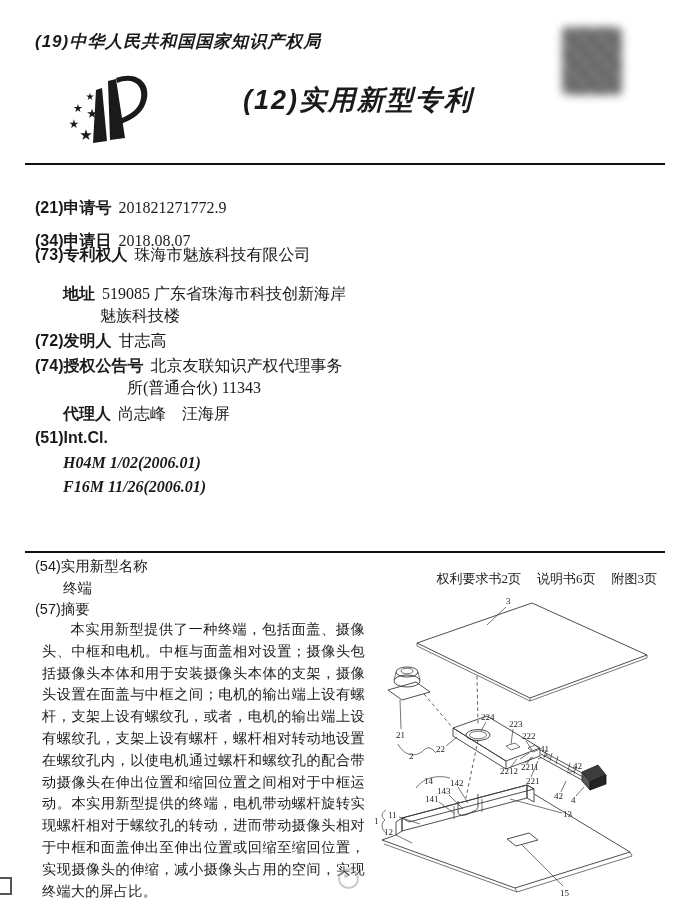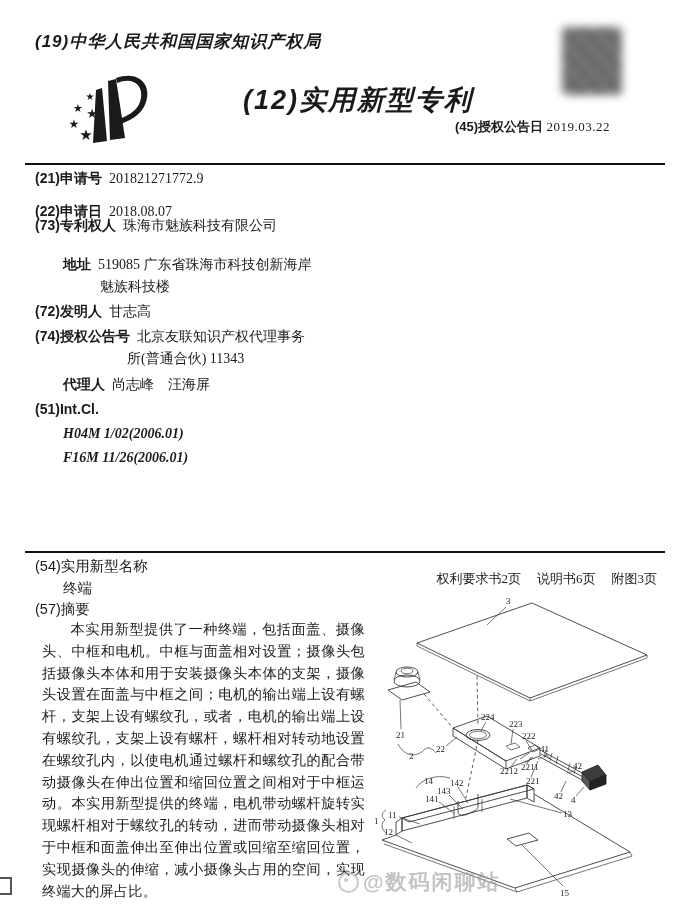--- a/index.html
+++ b/index.html
@@ -13,21 +13,21 @@
   .b{font-weight:700;}
   
   .office-line{left:35px;top:30px;font-size:17px;letter-spacing:1px;}
   .doc-type{left:243px;top:82px;font-size:27px;letter-spacing:2px;}
   .pub-block{left:455px;top:115px;font-size:13px;line-height:23px;white-space:nowrap;}
   .pub-block .lbl{font-weight:700;font-family:"Liberation Sans","DejaVu Sans",sans-serif;}
   .pub-block .val{font-family:"Liberation Serif","DejaVu Serif",serif;letter-spacing:.5px;}
   .rule{left:25px;width:640px;height:0;border-top:2px solid #111;}
   .rule1{top:163px;} .rule2{top:551px;}
   
-  .field{left:35px;width:330px;font-size:14px;white-space:nowrap;}
+  .field{left:35px;width:330px;font-size:16px;white-space:nowrap;margin-top:28px;}
   .field .num,.field .lbl{font-weight:700;font-family:"Liberation Sans","DejaVu Sans",sans-serif;}
   .field .val{margin-left:7px;}
   .ind1{left:63px;} .ind2{left:100px;} .ind3{left:127px;}
   .italic{font-style:italic;font-weight:700;}
   
   .pages-line{top:529px;right:33px;font-size:13px;white-space:nowrap;margin-top:41px;}
   .pages-line span{margin-left:16px;}
   
   .sec-head{left:35px;font-size:14.5px;white-space:nowrap;}
   .sec-head .num,.sec-head .lbl{font-weight:400;font-family:"Liberation Sans","DejaVu Sans",sans-serif;}
@@ -91,38 +91,34 @@
       <text x="42" y="52" font-size="13" text-anchor="middle">★</text>
       <text x="24" y="62" font-size="12" text-anchor="middle">★</text>
       <text x="36" y="74" font-size="15" text-anchor="middle">★</text>
     </g>
   </svg>
 </div>
 
 <div class="abs doc-type sans b">(12)实用新型专利</div>
 
 <div class="abs pub-block">
-  <div>
-    <span class="lbl">(45)授权公告日</span>
-    <span class="val">2019.03.22</span>
-  </div>
 </div>
 
 <div class="abs stamp">
     <div class="stamp-inner"></div>
   </div>
 
 <div class="abs rule rule1"></div>
 
 <div class="abs field" style="top:170px">
   <span class="num">(21)</span><span class="lbl">申请号</span><span class="val">201821271772.9</span>
 </div>
 
 <div class="abs field" style="top:203px">
-  <span class="num">(22)</span><span class="lbl">申请日</span><span class="val">2018.08.07</span>
+  <span class="num">(34)</span><span class="lbl">申请日</span><span class="val">2018.08.07</span>
 </div>
 
 <div class="abs field" style="top:217px">
   <span class="num">(73)</span><span class="lbl">专利权人</span><span class="val">珠海市魅族科技有限公司</span>
 </div>
 <div class="abs field ind1" style="top:256px">
   <span class="lbl">地址</span><span class="val">519085 广东省珠海市科技创新海岸</span>
 </div>
 <div class="abs field ind2" style="top:278px">
   <span>魅族科技楼</span>
@@ -291,15 +287,14 @@
   <text class="fig-label" x="203" y="229">13</text>
   <line class="fig-thin" x1="202" y1="225" x2="150" y2="211"></line>
 
   <text class="fig-label" x="200" y="308">15</text>
   <line class="fig-thin" x1="162" y1="257" x2="203" y2="298"></line>
 </svg>
 </div>
 
 <div class="abs watermark">
   <span class="wm-icon"></span>
-  <span>@数码闲聊站</span>
 </div>
 <div class="abs scan-mark"></div>
 
 </body></html>

